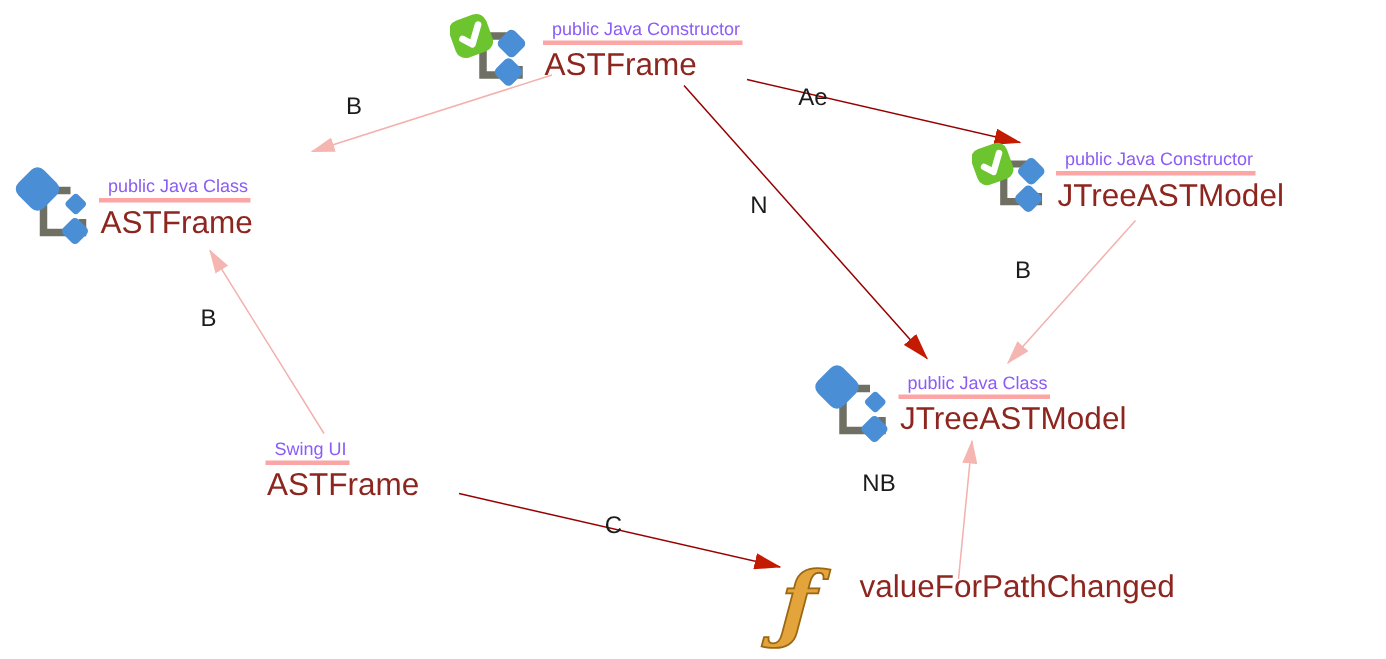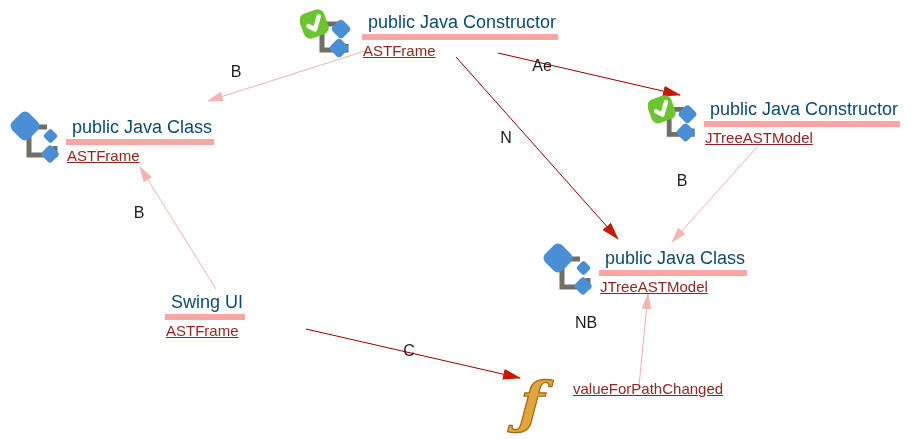--- a/index.html
+++ b/index.html
@@ -10,25 +10,25 @@
   #edges{position:absolute;left:0;top:0;width:924px;height:439px;}
   .edge-dark{stroke:#960000;stroke-width:1;}
   .edge-pink{stroke:#f2b1ad;stroke-width:1;}
   .edge-label{
     position:absolute;transform:translate(-50%,-50%);
     font-size:16px;color:#1b1b1b;white-space:nowrap;
   }
   .node{position:absolute;display:flex;align-items:flex-start;}
   .ntext{display:flex;flex-direction:column;gap:2px;}
   .title{
-    color:#0c4a6e;font-size:18px;text-decoration:none;cursor:pointer;
-    border-bottom:6px solid #fca5a5;padding:0 2px 1px 6px;white-space:nowrap;
+    color:#8b5cf6;font-size:12px;text-decoration:none;cursor:pointer;
+    border-bottom:3px solid #fca5a5;padding:0 2px 1px 6px;white-space:nowrap;
     align-self:flex-start;
   }
-  .subtitle{color:#8e2620;font-size:15px;white-space:nowrap;padding-left:1px;text-decoration:underline;}
+  .subtitle{color:#8e2620;font-size:21px;white-space:nowrap;padding-left:1px;}
   .iconslot{display:block;position:relative;flex:0 0 auto;}
   
   .swing-icon{
     width:40px;height:41px;border-radius:3px;
     background:linear-gradient(135deg,#ececea 0%,#e4e4e2 55%,#dadad8 100%);
     box-shadow:0 0 0 1px #d2d2d0 inset;position:relative;
   }
   .swing-icon .bar{
     position:absolute;left:0;top:0;width:100%;height:10px;
     background:#3f2e68;border-radius:3px 3px 0 0;
@@ -148,21 +148,21 @@
     <span class="ntext" style="margin-left:2px;margin-top:7px">
       <a class="title">public Java Class</a>
       <span class="subtitle">JTreeASTModel</span>
     </span>
   </div>
 
   <div class="node" style="left:157px;top:291px">
     <span class="iconslot">
       <span class="swing-icon"><span class="bar"></span></span>
     </span>
-    <span class="ntext" style="margin-left:8px;margin-top:1px">
+    <span class="ntext" style="margin-left:20px;margin-top:1px">
       <a class="title">Swing UI</a>
       <span class="subtitle">ASTFrame</span>
     </span>
   </div>
 
   <div class="node" style="left:520px;top:376px">
     <span class="iconslot" style="width:44px;height:56px">
       <span class="ficon">ƒ</span>
     </span>
     <span class="ntext" style="margin-left:8px;margin-top:4px">

